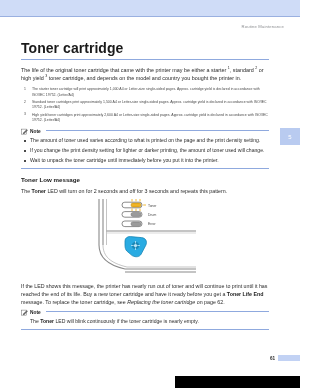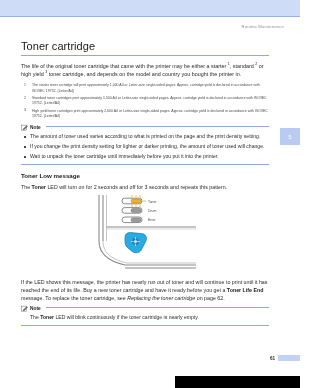--- a/index.html
+++ b/index.html
@@ -44,22 +44,22 @@
   }
 
   .content {
     position: absolute;
     left: 21px;
     top: 24px;
     width: 248px;
   }
 
   h1.section-title {
-    font-size: 11px;
-    font-weight: normal;
+    font-size: 14px;
+    font-weight: bold;
     color: #1a1a1a;
     margin: 0 0 2.5px 0;
     letter-spacing: 0.05px;
   }
   .title-rule {
     height: 0;
     border-bottom: 0.7px solid #8fa9de;
     margin-bottom: 6px;
   }
 

